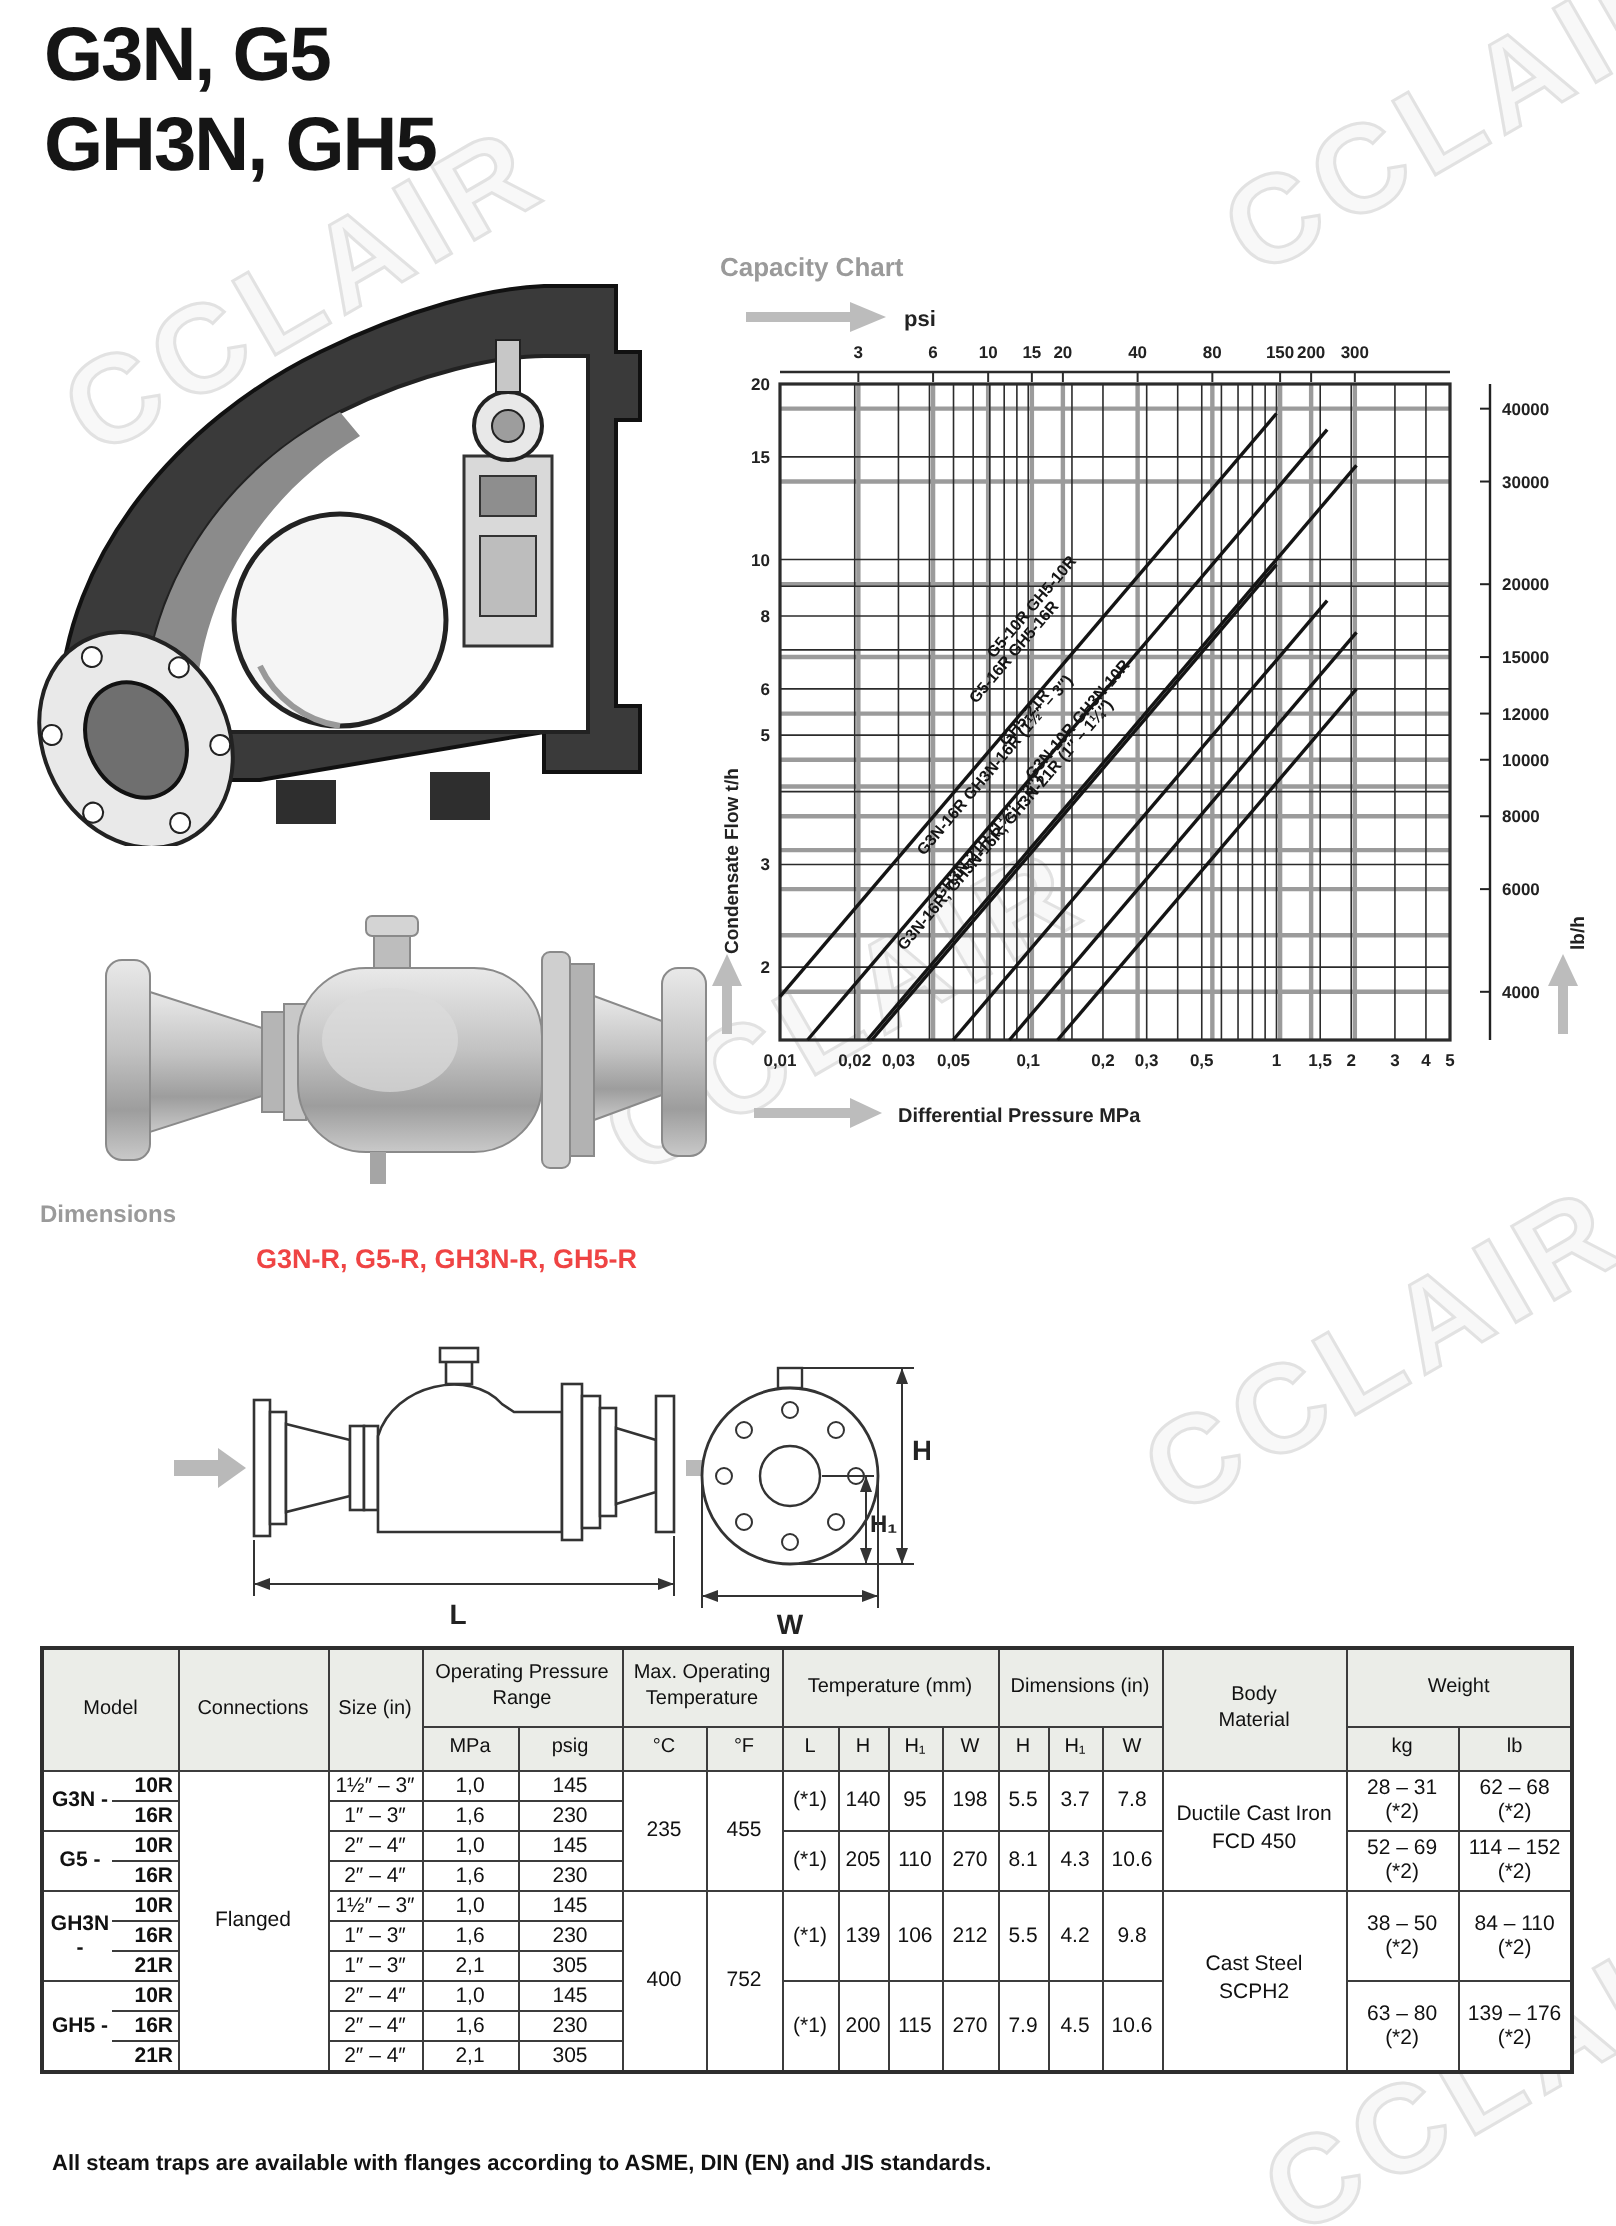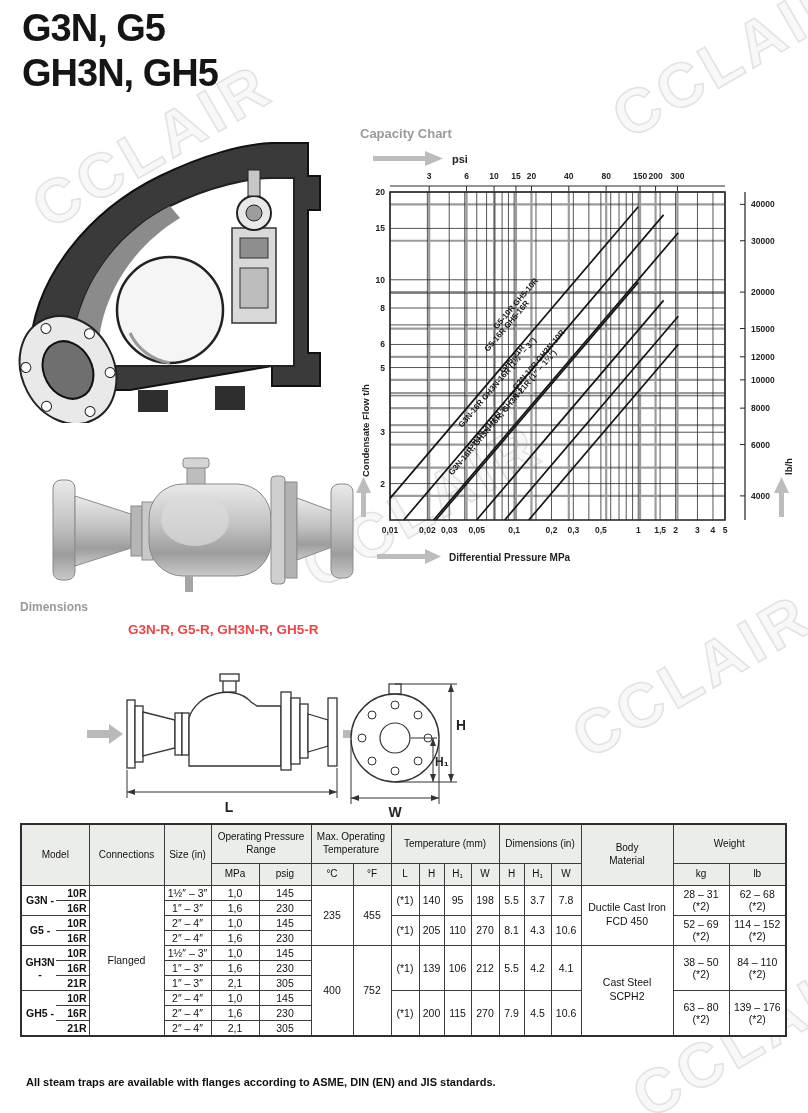--- a/index.html
+++ b/index.html
@@ -455,21 +455,21 @@
           <td>1,0</td>
           <td>145</td>
           <td rowspan="6">400</td>
           <td rowspan="6">752</td>
           <td rowspan="3">(*1)</td>
           <td rowspan="3">139</td>
           <td rowspan="3">106</td>
           <td rowspan="3">212</td>
           <td rowspan="3">5.5</td>
           <td rowspan="3">4.2</td>
-          <td rowspan="3">4.1</td>
+          <td rowspan="3">9.8</td>
           <td rowspan="6" class="mat">Cast Steel
 SCPH2</td>
           <td rowspan="3">38 – 50 (*2)</td>
           <td rowspan="3">84 – 110 (*2)</td>
         </tr>
         <tr>
           <td class="model-code">16R</td>
           <td>1″ – 3″</td>
           <td>1,6</td>
           <td>230</td>

